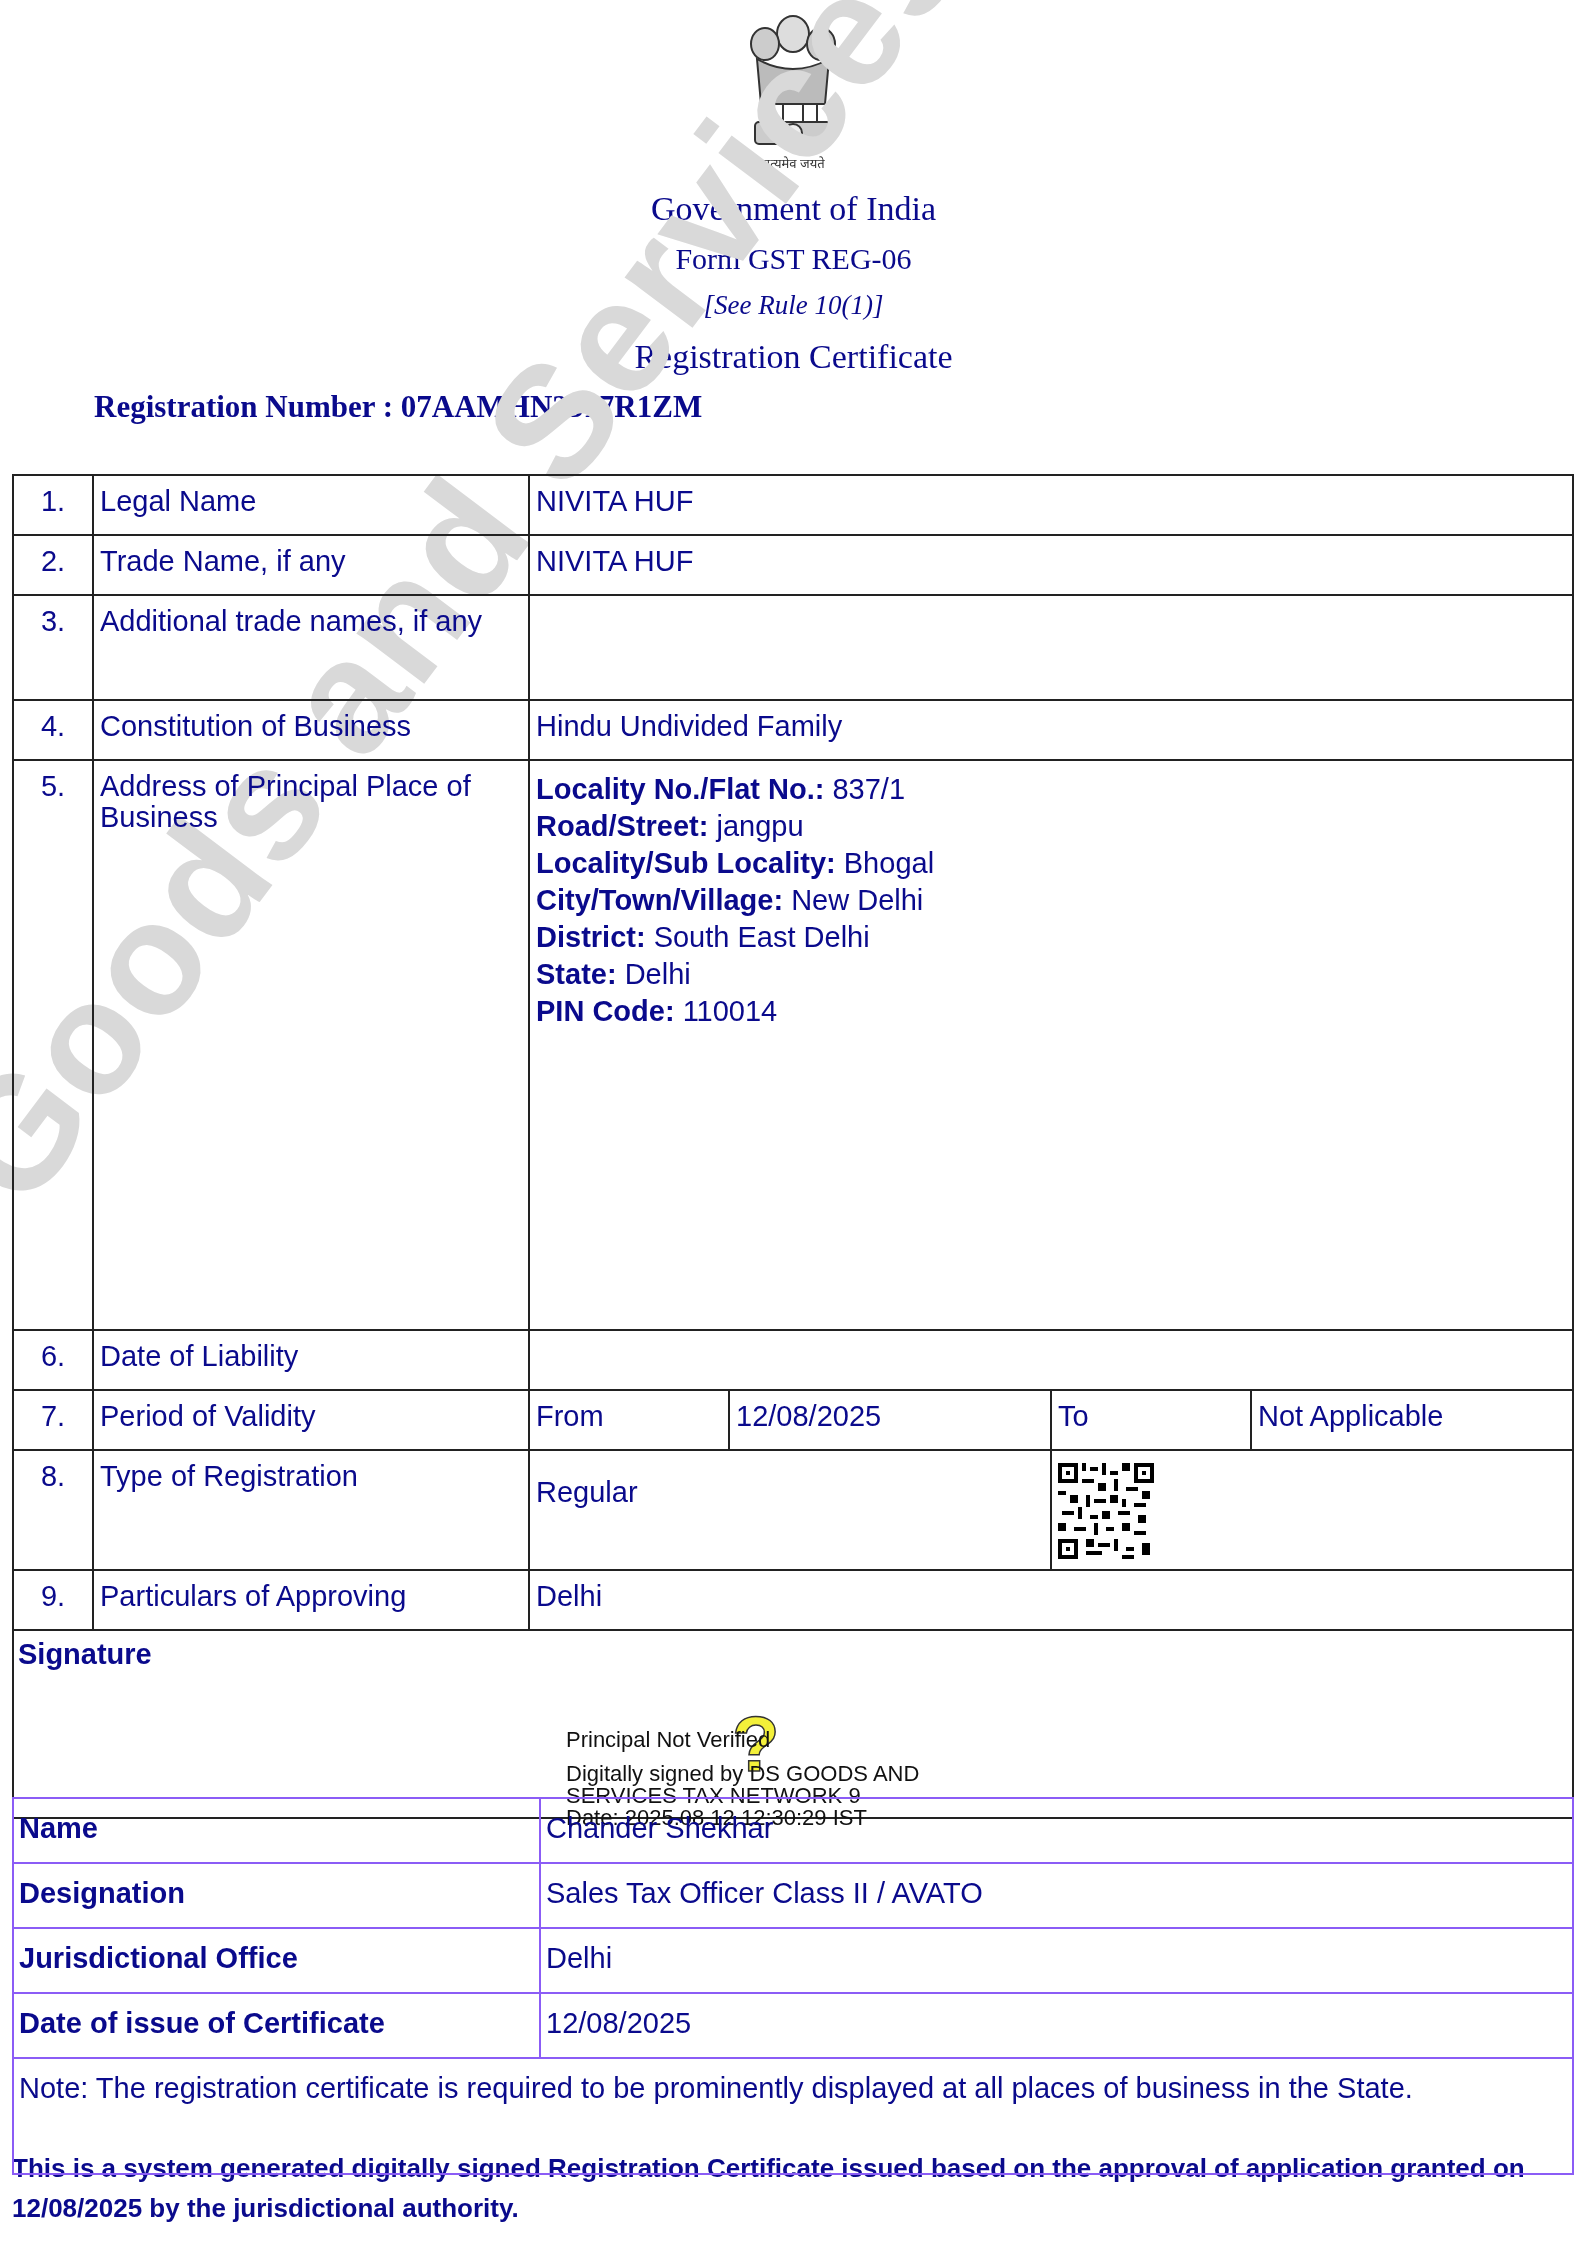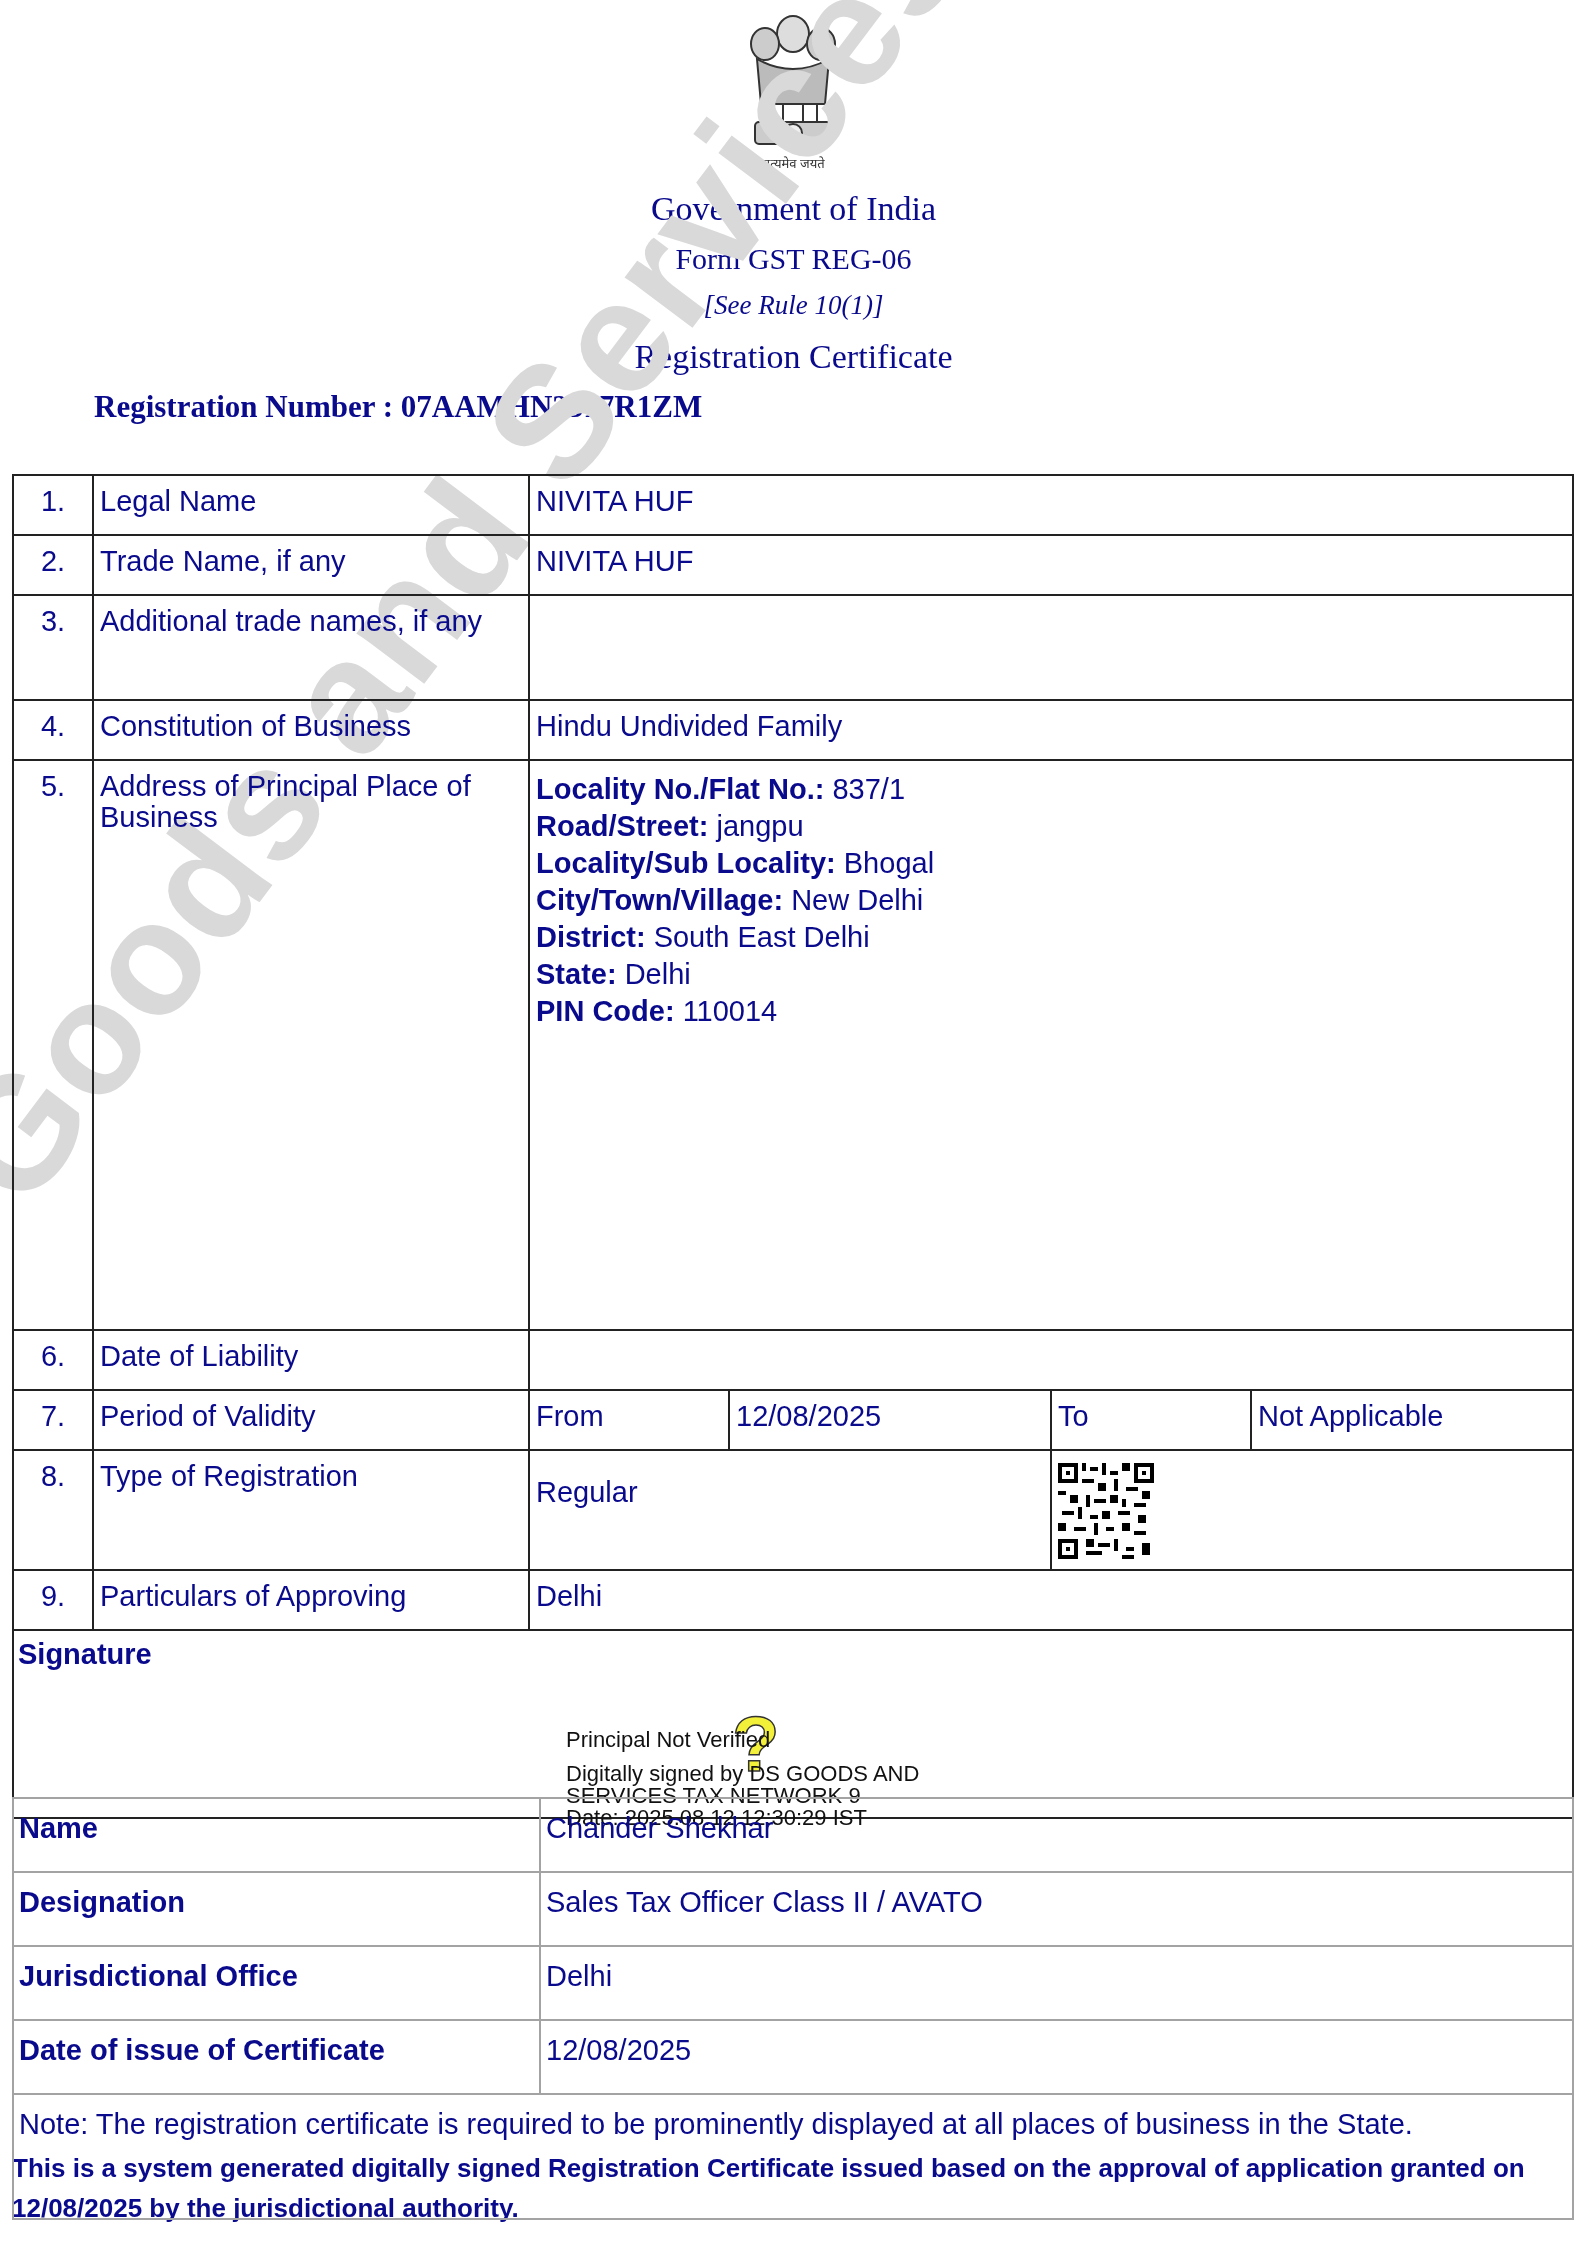--- a/index.html
+++ b/index.html
@@ -24,21 +24,21 @@
   .qr { width: 96px; height: 96px; display: block; margin-left: 0; }
 
   .sig-cell { position: relative; height: 186px; padding: 0 !important; }
   .sig-title { position: absolute; left: 4px; top: 8px; font-weight: bold; font-size: 29px; }
   .sig-block { position: absolute; left: 552px; top: 98px; color: #111; font-size: 22px; line-height: 22px; }
   .sig-block .l1 { margin-bottom: 12px; }
   .sig-q { position: absolute; left: 718px; top: 98px; font-size: 78px; font-weight: bold; color: #f3f03a; -webkit-text-stroke: 1.5px #333; z-index: 0; }
   .sig-text { position: relative; z-index: 2; }
 
   table.off { position: absolute; left: 12px; width: 1562px; border-collapse: collapse; z-index: 1; table-layout: fixed; }
-  table.off td { border: 2px solid #a3a3a3; font-size: 29px; padding: 14px 5px 13px 5px; height: 45px; vertical-align: top; line-height: 31px; margin-left: 23px; }
+  table.off td { border: 2px solid #8b5cf6; font-size: 29px; padding: 14px 5px 4px 5px; height: 45px; vertical-align: top; line-height: 31px; margin-left: 23px; }
   .off-l { font-weight: bold; width: 515px; }
   .note-cell { height: 96px !important; }
 
   .footer { position: absolute; left: 12px; top: 2148px; width: 1560px; font-weight: bold; font-size: 26px; line-height: 40px; color: #0a0a8c; }
 </style>
 </head>
 <body>
 
 <svg class="emblem" viewBox="0 0 120 170">
   <g fill="none" stroke="#333" stroke-width="2">

